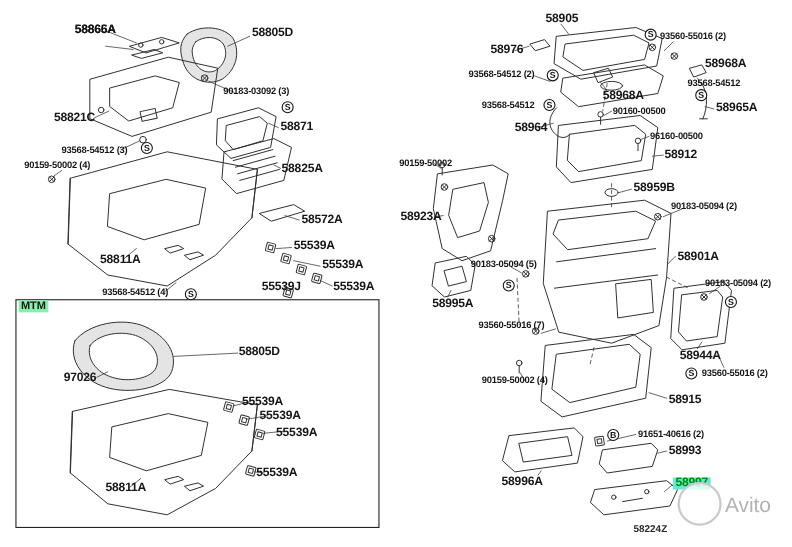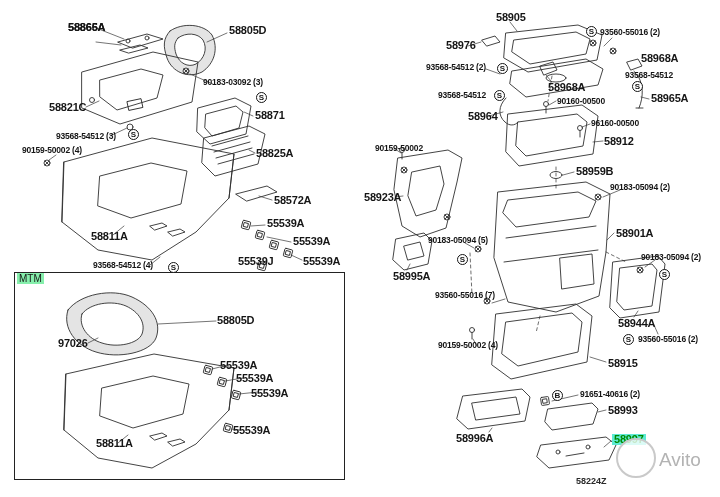--- a/index.html
+++ b/index.html
@@ -5,21 +5,21 @@
   * { box-sizing: border-box; }
   html,body { margin:0; padding:0; background:#fff; font-family:"Liberation Sans", sans-serif; }
   .page { position:relative; width:720px; height:497px; background:#ffffff; overflow:hidden; }
   .art { position:absolute; left:0; top:0; width:720px; height:497px; }
   .lbl { position:absolute; font-weight:bold; font-size:11px; color:#151515; white-space:nowrap; letter-spacing:-0.2px; line-height:11px; }
   .lbl.sm { font-size:8.5px; line-height:9px; }
   .lbl.hl { background:#5eead4; color:#008a00; padding:0 2px; }
   .sym { position:absolute; width:11px; height:11px; border:1px solid #151515; border-radius:50%;
          font-size:8px; font-weight:bold; line-height:10px; text-align:center; color:#151515; background:#fff; }
   .mtm-box { position:absolute; left:14px; top:272px; width:331px; height:208px; border:1.3px solid #222; }
-  .mtm-lbl { position:absolute; left:17px; top:273px; font-weight:normal; font-size:10px; line-height:11px; color:#151515; background:#86efac; padding:0 2px; }
+  .mtm-lbl { position:absolute; left:17px; top:273px; font-weight:bold; font-size:10px; line-height:11px; color:#151515; background:#86efac; padding:0 2px; }
   .code { position:absolute; left:576px; top:476px; font-size:9px; font-weight:bold; color:#2a2a2a; }
   .wm-circle { position:absolute; left:616px; top:438px; width:40px; height:40px; border:2.5px solid #c9c9c9;
                border-radius:50%; background:rgba(255,255,255,0.78); }
   .wm-text { position:absolute; left:659px; top:449px; font-size:19px; color:#b3b3b3; }
 </style>
 </head>
 <body>
 
 <div class="page">
 
@@ -189,21 +189,21 @@
   <span class="lbl sm" style="left:426px;top:63px">93568-54512 (2)</span>
   <span class="lbl" style="left:641px;top:53px">58968A</span>
   <span class="lbl sm" style="left:438px;top:91px">93568-54512</span>
   <span class="lbl" style="left:548px;top:82px">58968A</span>
   <span class="lbl sm" style="left:625px;top:71px">93568-54512</span>
   <span class="lbl sm" style="left:557px;top:97px">90160-00500</span>
   <span class="lbl" style="left:651px;top:93px">58965A</span>
   <span class="lbl" style="left:468px;top:111px">58964</span>
   <span class="lbl sm" style="left:591px;top:119px">96160-00500</span>
   <span class="lbl" style="left:604px;top:136px">58912</span>
-  <span class="lbl sm" style="left:375px;top:144px">90159-50002</span>
+  <span class="lbl sm" style="left:363px;top:144px">90159-50002</span>
   <span class="lbl" style="left:576px;top:166px">58959B</span>
   <span class="lbl" style="left:364px;top:192px">58923A</span>
   <span class="lbl sm" style="left:610px;top:183px">90183-05094 (2)</span>
   <span class="lbl" style="left:616px;top:228px">58901A</span>
   <span class="lbl sm" style="left:428px;top:236px">90183-05094 (5)</span>
   <span class="lbl sm" style="left:641px;top:253px">90183-05094 (2)</span>
   <span class="lbl" style="left:393px;top:271px">58995A</span>
   <span class="lbl sm" style="left:435px;top:291px">93560-55016 (7)</span>
   <span class="lbl" style="left:618px;top:318px">58944A</span>
   <span class="lbl sm" style="left:638px;top:335px">93560-55016 (2)</span>

